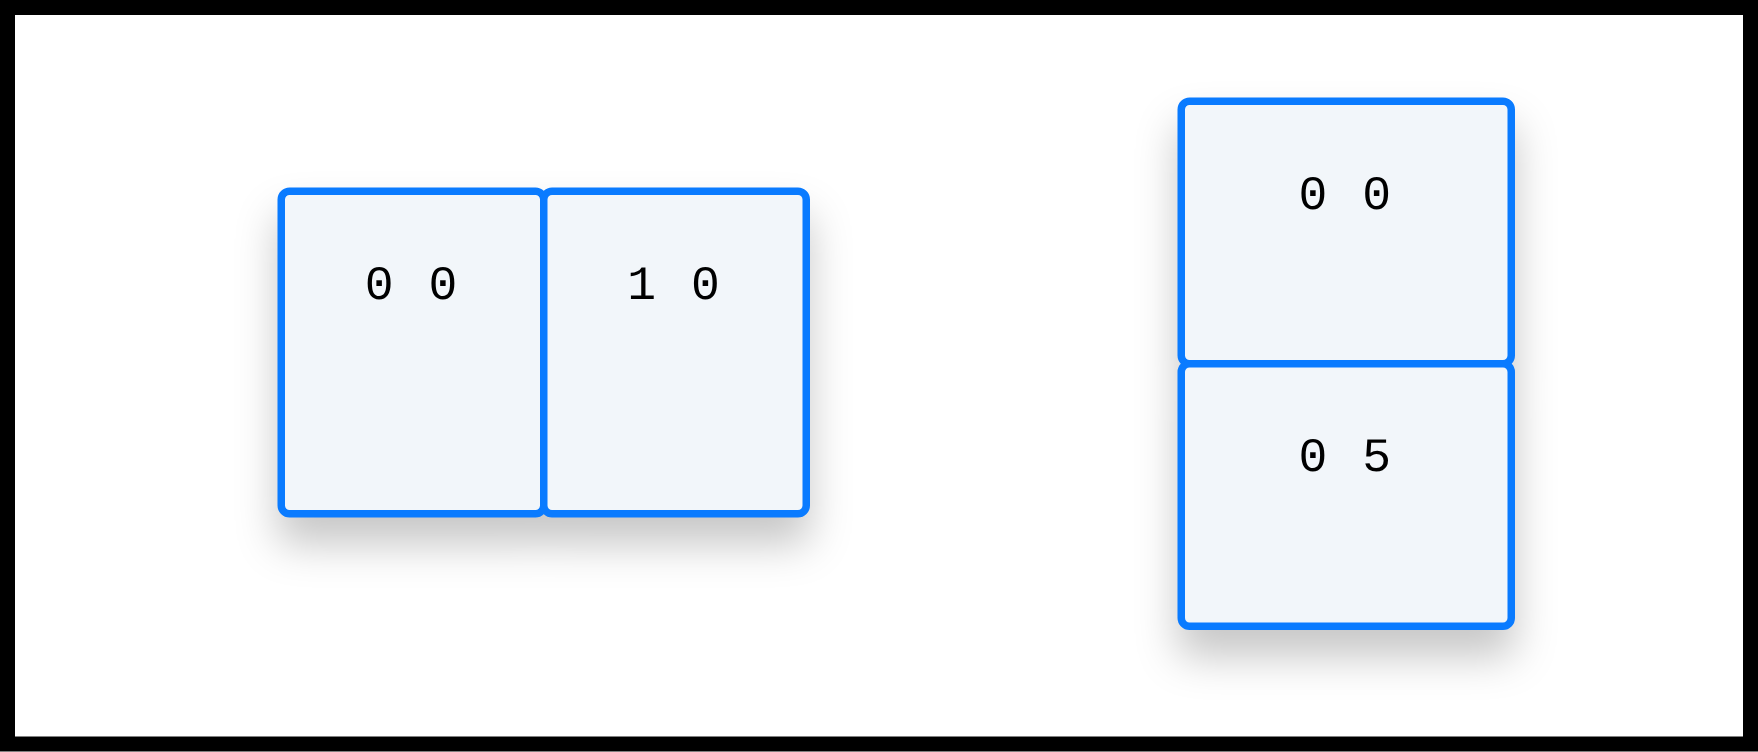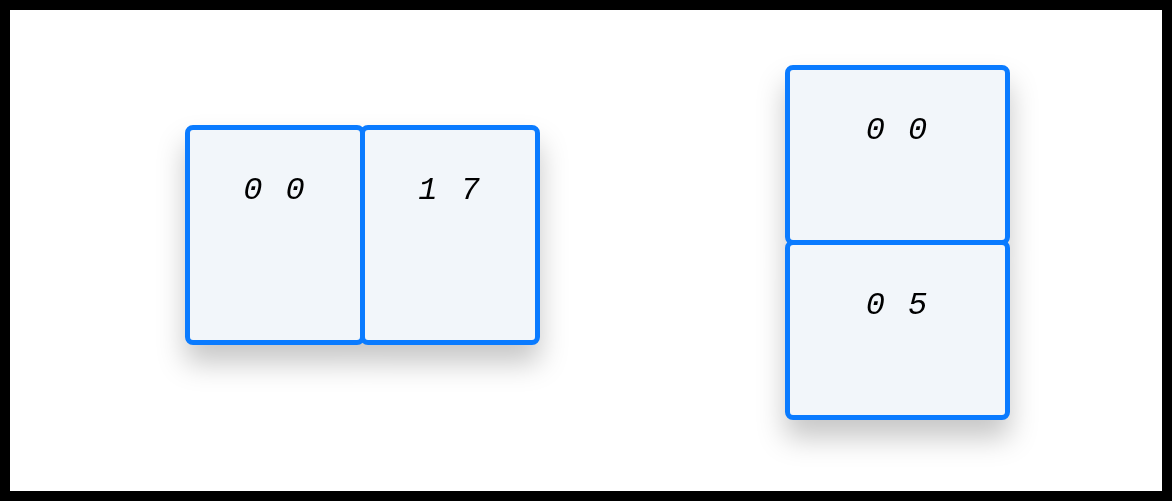--- a/index.html
+++ b/index.html
@@ -41,21 +41,20 @@
       flex-direction: column;
     }
     
     .cell {
       border: 5px solid #0a7bff;
       background: #f2f6fa;
       border-radius: 8px;
       display: flex;
       justify-content: center;
       box-sizing: border-box;
-      font-style: italic;
     }
     
     .group-horizontal .cell {
       width: 180px;
       height: 220px;
       padding-top: 42px;
     }
     
     .group-horizontal .cell + .cell {
       margin-left: -5px;
@@ -81,21 +80,21 @@
 </head>
 <body>
 
 <div class="canvas">
 
   <div class="group group-horizontal">
     <div class="cell">
       <span>0 0</span>
     </div>
     <div class="cell">
-      <span>1 7</span>
+      <span>1 0</span>
     </div>
   </div>
 
   <div class="group group-vertical">
     <div class="cell">
       <span>0 0</span>
     </div>
     <div class="cell">
       <span>0 5</span>
     </div>

